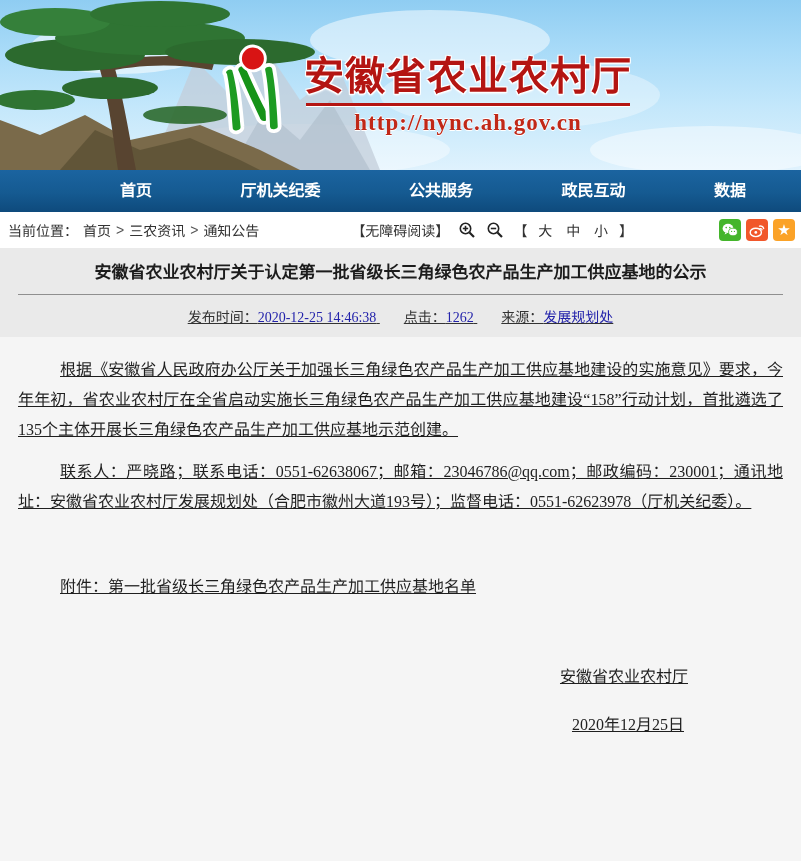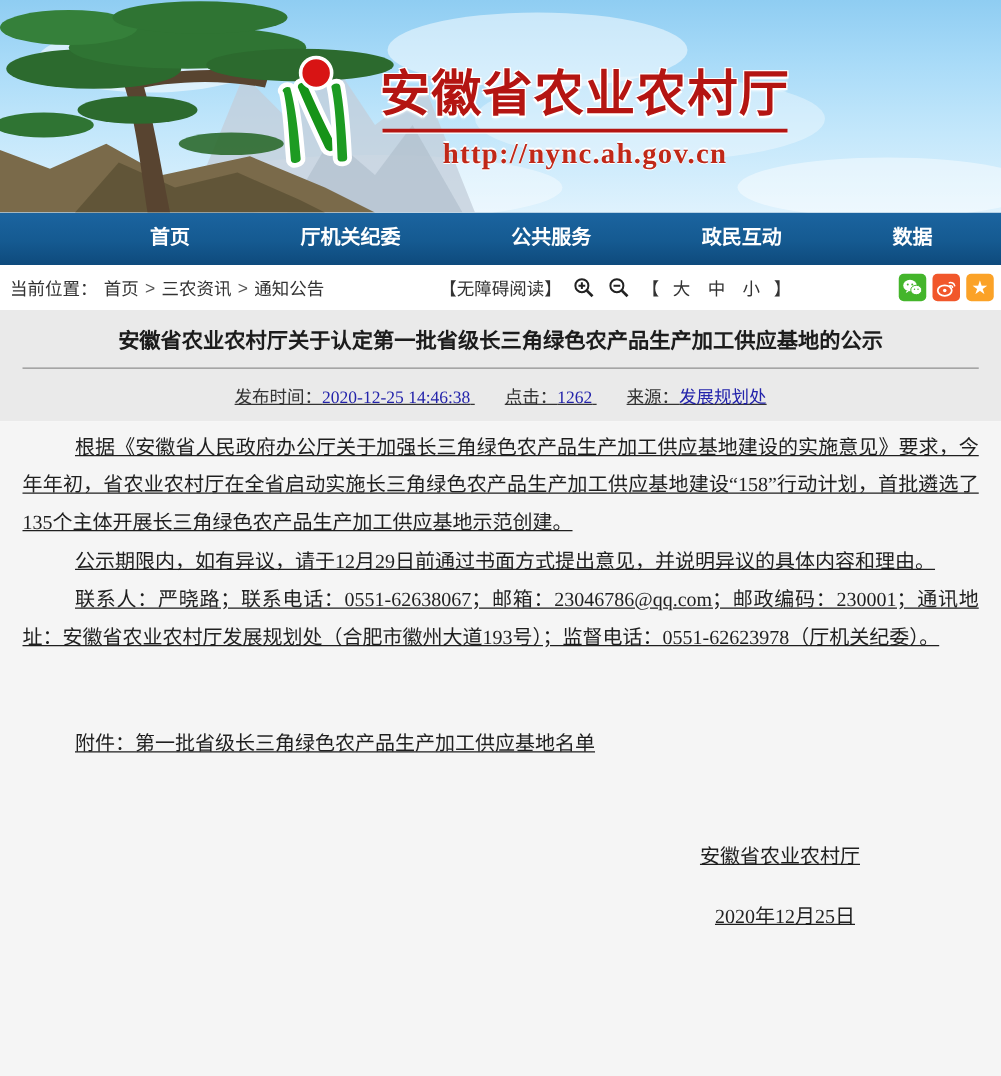--- a/index.html
+++ b/index.html
@@ -54,21 +54,21 @@
     padding:15px 40px 11px 40px; line-height:20px;font-family:Liberation Serif, serif; }
   .title-rule { border:none; border-top:1px solid #8f8f8f; margin:0 18px; }
   .meta { text-align:center; font-size:14px; color:#333; padding-top:11px; }
   .meta .group { margin:0 12px; }
   .meta .val { color:#2323ab; }
   .meta a.val { text-decoration:none; cursor:pointer; }
 
   
   .content { width:801px; height:524px; background:#f5f5f5; padding:6px 18px 0 18px;
     font-size:16px; color:#1f1f1f; }
-  .content p { line-height:30px; text-indent:42px; margin:1px 0; text-align:justify; }
+  .content p { line-height:30px; text-indent:42px; margin:12px 0; text-align:justify; }
   .attachment { line-height:30px; margin-top:55px; text-indent:42px; color:#1f1f1f; cursor:pointer; }
   .sign-block { margin-top:60px; text-align:right; padding-right:95px; }
   .sign-org { line-height:30px; margin-bottom:18px; }
   .sign-date { line-height:30px; padding-right:4px; }
 </style>
 </head>
 <body>
 
 <header class="site-header">
   <svg class="banner-art" width="801" height="170" viewBox="0 0 801 170">
@@ -196,21 +196,20 @@
       <span>点击：</span><span class="val">1262</span>
     </span>
     <span class="group">
       <span>来源：</span><a class="val">发展规划处</a>
     </span>
   </div>
 </section>
 
 <main class="content serif">
   <p>根据《安徽省人民政府办公厅关于加强长三角绿色农产品生产加工供应基地建设的实施意见》要求，今年年初，省农业农村厅在全省启动实施长三角绿色农产品生产加工供应基地建设“158”行动计划，首批遴选了135个主体开展长三角绿色农产品生产加工供应基地示范创建。</p>
-  <p>公示期限内，如有异议，请于12月29日前通过书面方式提出意见，并说明异议的具体内容和理由。</p>
   <p>联系人：严晓路；联系电话：0551-62638067；邮箱：23046786@qq.com；邮政编码：230001；通讯地址：安徽省农业农村厅发展规划处（合肥市徽州大道193号）；监督电话：0551-62623978（厅机关纪委）。</p>
 
   <div class="attachment">附件：第一批省级长三角绿色农产品生产加工供应基地名单</div>
 
   <div class="sign-block">
     <div class="sign-org">安徽省农业农村厅</div>
     <div class="sign-date">2020年12月25日</div>
   </div>
 </main>
 

